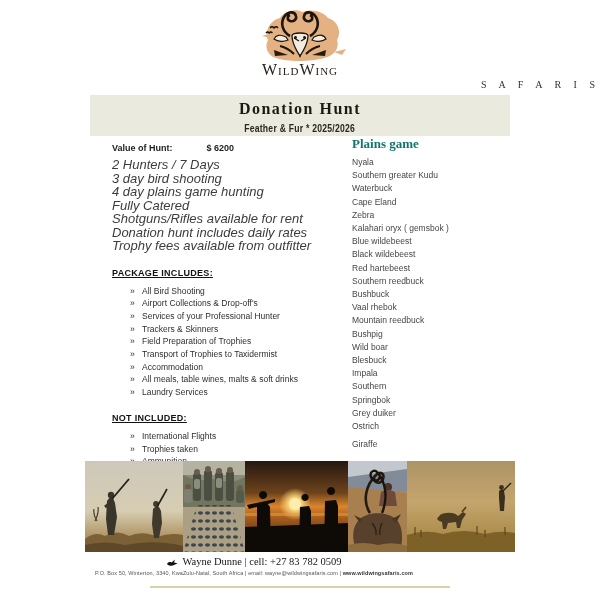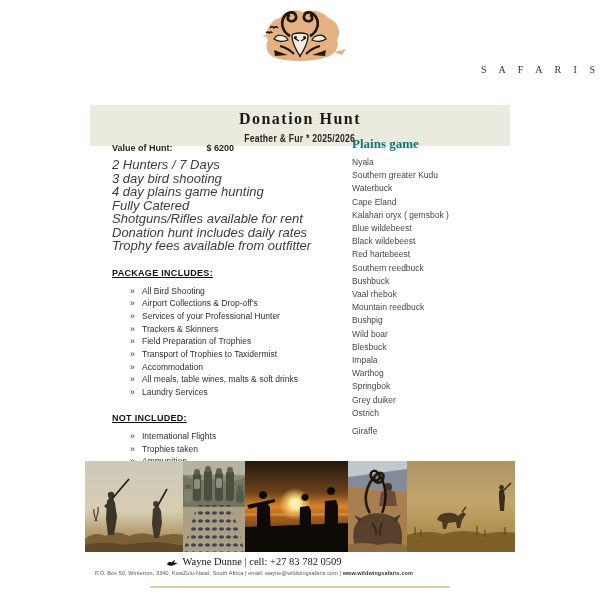--- a/index.html
+++ b/index.html
@@ -7,21 +7,21 @@
   body { width:600px; height:600px; font-family:"Liberation Sans", sans-serif; position:relative; overflow:hidden; }
   .page { position:absolute; inset:0; background:#fff; }
 
   
   .logo { position:absolute; top:6px; left:0; width:600px; text-align:center; }
   .logo svg { display:block; margin:0 auto; }
   .brand { font-family:"Liberation Serif", serif; font-variant:small-caps; font-size:16px; letter-spacing:1px; color:#28201a; line-height:15px; }
   .safaris { font-family:"Liberation Serif", serif; font-size:10px; letter-spacing:5px; color:#3a3128; margin-top:2px; padding-left:5px;text-align:right; }
 
   
-  .banner { position:absolute; top:105px; left:90px; width:420px; height:41px; background:#ebeade; text-align:center; padding-top:4px; }
+  .banner { position:absolute; top:95px; left:90px; width:420px; height:41px; background:#ebeade; text-align:center; padding-top:4px; }
   .banner-title { font-family:"Liberation Serif", serif; font-size:16px; font-weight:bold; letter-spacing:1.5px; color:#1d1a14; line-height:19px; }
   .banner-sub { display:inline-block; font-family:"Liberation Sans", sans-serif; font-weight:bold; font-size:10.5px; color:#2a2620; transform:scaleX(0.82); transform-origin:center; letter-spacing:0.3px; }
 
   
   .col-left { position:absolute; left:112px; top:143px; width:238px; color:#333; }
   .value-row { display:flex; font-size:9px; font-weight:bold; color:#1d1d1d; margin-bottom:5px; }
   .value-amount { margin-left:34px; }
   .notes div { font-size:13px; font-style:italic; color:#3c3c3c; line-height:13.5px; }
   .sec-heading { font-size:9px; font-weight:bold; text-decoration:underline; letter-spacing:0.3px; color:#111; }
   .pkg-heading { margin-top:15px; }
@@ -70,20 +70,21 @@
       <path d="M44,32 l5,3 M56,32 l-5,3" stroke="#1e160e" stroke-width="1.4"></path>
       <circle cx="45.5" cy="31.5" r="1.4" fill="#1e160e"></circle>
       <circle cx="54.5" cy="31.5" r="1.4" fill="#1e160e"></circle>
       <path d="M48,47 C49,49 51,49 52,47 L50,52 Z" fill="#1e160e"></path>
 
       <path d="M30,40 q8,2 14,8 M70,40 q-8,2 -14,8" stroke="#1e160e" stroke-width="2" fill="none"></path>
       <path d="M24,44 l14,5 -13,1 z M76,44 l-14,5 13,1 z" fill="#241b11"></path>
 
       <path d="M20,22 q2,-2.5 4,0 q2,-2.5 4,0 M16,27 q1.6,-2 3.2,0 q1.6,-2 3.2,0" stroke="#14100a" stroke-width="1.3" fill="none"></path>
     </svg>
+    <div class="brand">WildWing</div>
     <div class="safaris">S A F A R I S</div>
   </div>
 
   <div class="banner">
     <div class="banner-title">Donation Hunt</div>
     <div class="banner-sub">Feather &amp; Fur * 2025/2026</div>
   </div>
 
   <div class="col-left">
     <div class="value-row">
@@ -165,33 +166,34 @@
       </ul>
   </div>
 
   <div class="col-right">
     <div class="pg-heading">Plains game</div>
     <div class="pg-list">
         <div>Nyala</div>
         <div>Southern greater Kudu</div>
         <div>Waterbuck</div>
         <div>Cape Eland</div>
+        <div>Zebra</div>
         <div>Kalahari oryx ( gemsbok )</div>
         <div>Blue wildebeest</div>
         <div>Black wildebeest</div>
         <div>Red hartebeest</div>
         <div>Southern reedbuck</div>
         <div>Bushbuck</div>
         <div>Vaal rhebok</div>
         <div>Mountain reedbuck</div>
         <div>Bushpig</div>
         <div>Wild boar</div>
         <div>Blesbuck</div>
         <div>Impala</div>
-        <div>Warthog</div>
+        <div>Southern</div>
         <div>Springbok</div>
         <div>Grey duiker</div>
         <div>Ostrich</div>
         <div>Giraffe</div>
       </div>
   </div>
 
   <div class="photos">
 
     <div class="photo p1">

